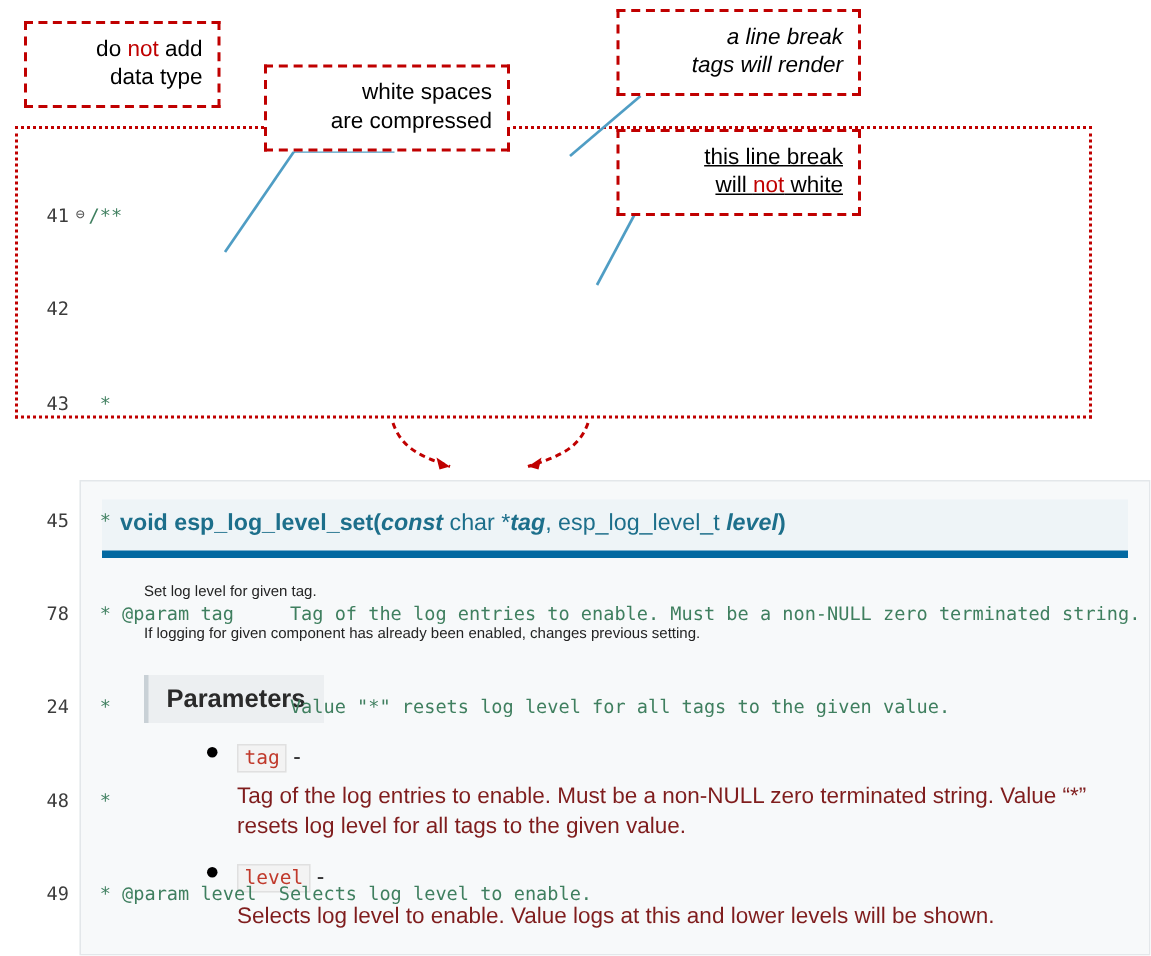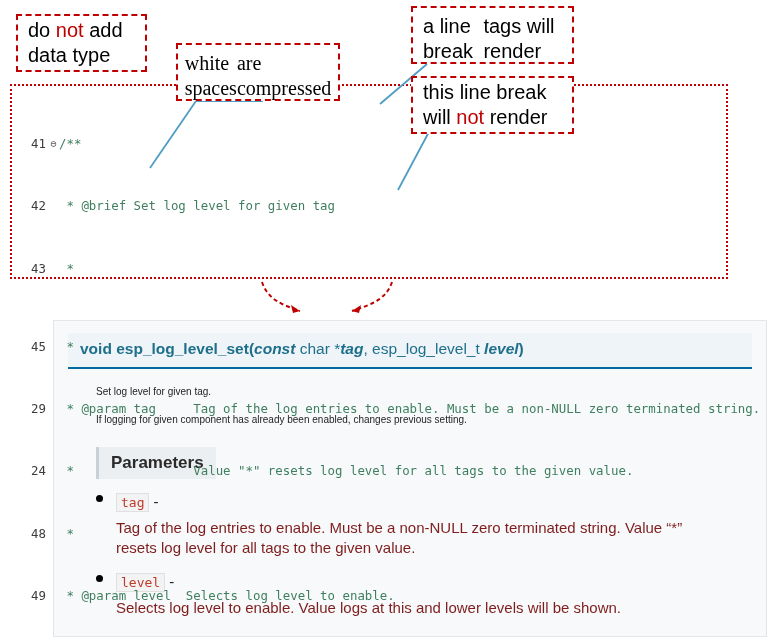--- a/index.html
+++ b/index.html
@@ -14,23 +14,23 @@
     position: relative;
     overflow: hidden;
   }
 
   
   .callout {
     position: absolute;
     border: 2px dashed #c00000;
     background: #ffffff;
     color: #000000;
-    font-size: 20px;
+    font-size: 15px;
     line-height: 1.25;
-    text-align: left;
+    text-align: right;
     padding: 6px 10px;
     box-sizing: border-box;
     z-index: 6;
   }
   .callout .hl {
     color: #c00000;
   }
 
   #callout-datatype {
     left: 16px;
@@ -40,41 +40,42 @@
     display: flex;
     flex-direction: column;
     justify-content: center;
   }
   #callout-whitespace {
     left: 176px;
     top: 43px;
     width: 164px;
     height: 58px;
     display: flex;
-    flex-direction: row;
+    flex-direction: column;
     justify-content: center;
-    font-family: Liberation Serif, serif;
   }
   #callout-linebreak-render {
     left: 411px;
     top: 6px;
     width: 163px;
     height: 58px;
     display: flex;
-    flex-direction: row;
+    flex-direction: column;
     justify-content: center;
+    font-style: italic;
   }
   #callout-linebreak-norender {
     left: 411px;
-    top: 76px;
+    top: 86px;
     width: 163px;
     height: 58px;
     display: flex;
     flex-direction: column;
     justify-content: center;
+    text-decoration: underline;
   }
 
   
   #connectors {
     position: absolute;
     left: 0;
     top: 0;
     width: 767px;
     height: 637px;
     z-index: 5;
@@ -138,21 +139,21 @@
     background: #f7f9fa;
     border: 1px solid #e3e7ea;
     box-sizing: border-box;
     z-index: 2;
     font-family: "Liberation Sans", sans-serif;
   }
   #doc-signature {
     margin: 12px 14px 0 14px;
     padding: 7px 12px 9px 12px;
     background: #eef4f7;
-    border-bottom: 2px solid #0369a1;
+    border-bottom: 5px solid #0369a1;
     color: #1d6f8b;
     font-size: 15.5px;
     font-weight: bold;
     white-space: nowrap;
   }
   #doc-signature .ital {
     font-style: italic;
     font-weight: bold;
   }
   #doc-signature .norm {
@@ -168,21 +169,21 @@
     margin: 22px 0 0 42px;
     display: inline-block;
     background: #eceff1;
     border-left: 3px solid #c9d1d6;
     padding: 6px 12px;
     font-size: 17px;
     font-weight: bold;
     color: #2a2a2a;
   }
   .doc-param {
-    margin: 14px 0 0 62px;
+    margin: 14px 0 0 104px;
     position: relative;
     max-width: 600px;
   }
   .doc-param .bullet {
     position: absolute;
     left: -20px;
     top: 2px;
     width: 7px;
     height: 7px;
     background: #000000;
@@ -236,53 +237,52 @@
   <div>are  compressed</div>
 </div>
 
 <div class="callout" id="callout-linebreak-render">
   <div>a line break</div>
   <div>tags will render</div>
 </div>
 
 <div class="callout" id="callout-linebreak-norender">
   <div>this line break</div>
-  <div><span>will </span><span class="hl">not</span><span> render</span></div>
+  <div><span>will </span><span class="hl">not</span><span> white</span></div>
 </div>
 
 <div id="code-panel">
   <div id="code-lines">
 
     <div class="code-line">
       <span class="ln">41</span>
       <span class="fold">⊖</span>
       <span class="ctext">/**</span>
     </div>
 
     <div class="code-line">
       <span class="ln">42</span>
       <span class="fold"></span>
-      <span class="ctext"> * @brief Set log level for given tag</span>
     </div>
 
     <div class="code-line">
       <span class="ln">43</span>
       <span class="fold"></span>
       <span class="ctext"> *</span>
     </div>
 
 
     <div class="code-line">
       <span class="ln">45</span>
       <span class="fold"></span>
       <span class="ctext"> *</span>
     </div>
 
     <div class="code-line">
-      <span class="ln">29</span>
+      <span class="ln">78</span>
       <span class="fold"></span>
       <span class="ctext"> * @param tag     Tag of the log entries to enable. Must be a non-NULL zero terminated string.</span>
     </div>
 
     <div class="code-line">
       <span class="ln">24</span>
       <span class="fold"></span>
       <span class="ctext"> *                Value "*" resets log level for all tags to the given value.</span>
     </div>
 

